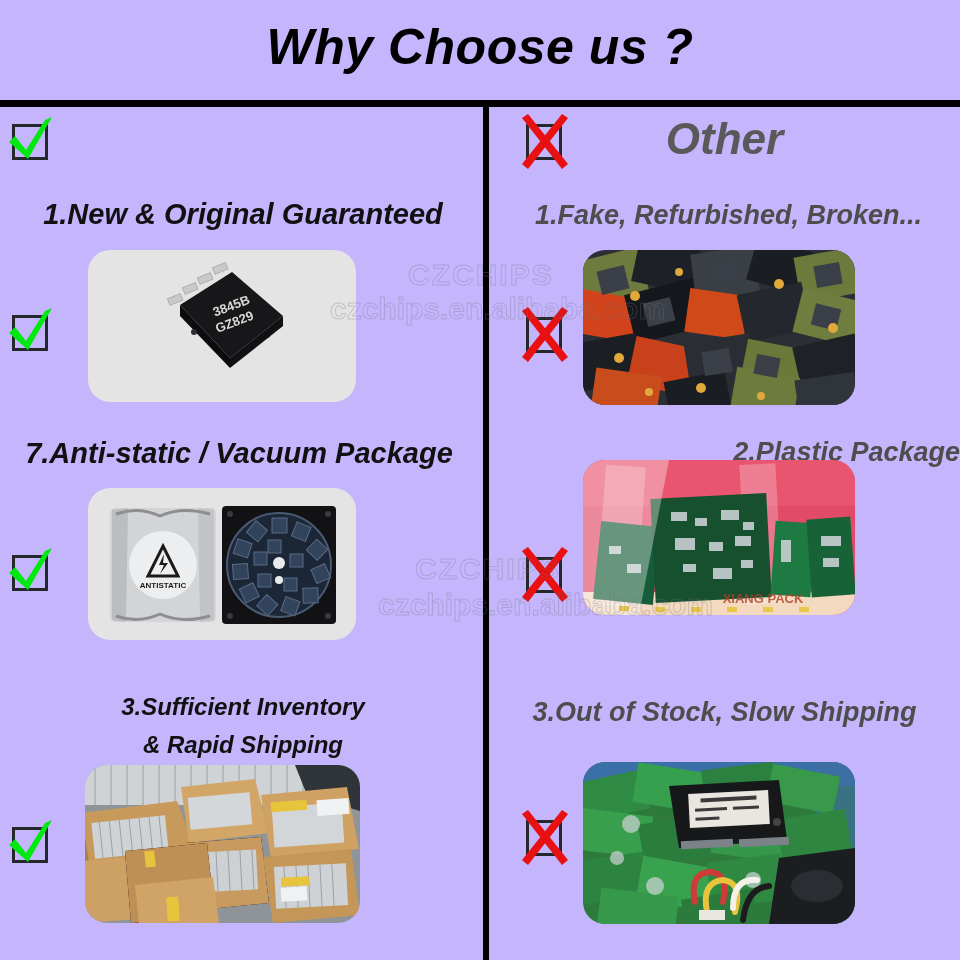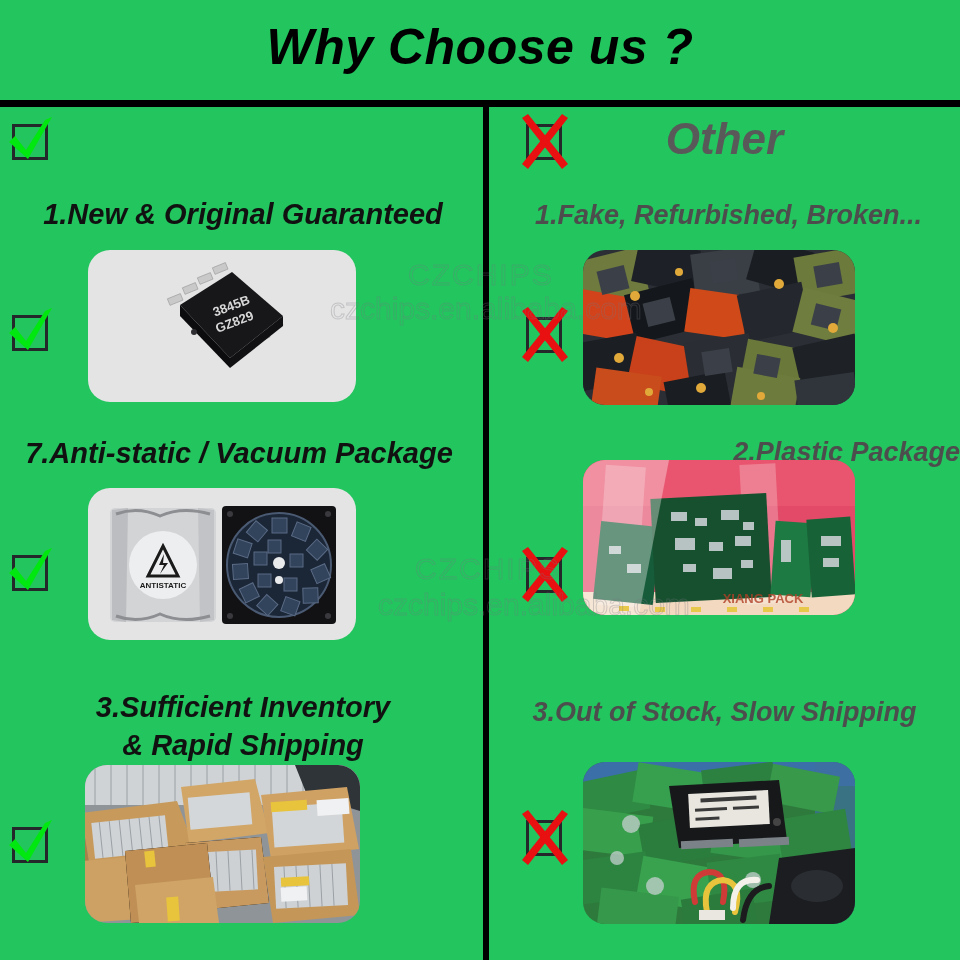--- a/index.html
+++ b/index.html
@@ -4,21 +4,21 @@
 <style>
   html, body {
     margin: 0;
     padding: 0;
     background: #ffffff;
   }
   #page {
     position: relative;
     width: 960px;
     height: 960px;
-    background: #22c55e;
+    background: #c4b5fd;
     overflow: hidden;
     font-family: "Liberation Sans", sans-serif;
   }
 
   
   .title {
     position: absolute;
     left: 0;
     top: 18px;
     width: 960px;
@@ -68,21 +68,21 @@
     position: absolute;
     font-weight: bold;
     font-style: italic;
     white-space: nowrap;
   }
   .item-label.pos  { color: #111111; }
   .item-label.neg  { color: #4d4d4d; }
 
   .lbl-l1 { left: 8px;  top: 198px; width: 470px; text-align: center; font-size: 29px; }
   .lbl-l2 { left: 0px;  top: 437px; width: 478px; text-align: center; font-size: 29px; }
-  .lbl-l3 { left: 8px;  top: 688px; width: 470px; text-align: center; font-size: 29px; line-height: 38px; white-space: normal; }
+  .lbl-l3 { left: 8px;  top: 688px; width: 470px; text-align: center; font-size: 24px; line-height: 38px; white-space: normal; }
 
   .lbl-r1 { left: 497px; top: 200px; width: 463px; text-align: center; font-size: 27px; }
   .lbl-r2 { left: 489px; top: 437px; width: 471px; text-align: right; font-size: 27px; }
   .lbl-r3 { left: 489px; top: 697px; width: 471px; text-align: center; font-size: 27px; }
 
   
   .mark {
     position: absolute;
     width: 58px;
     height: 58px;
@@ -130,21 +130,21 @@
   .ph-2l { left: 108px; top: 500px; width: 230px; height: 130px; border-radius: 6px; }
   .ph-3l { left: 85px;  top: 765px; width: 275px; height: 158px; }
   .ph-1r { left: 583px; top: 250px; width: 272px; height: 155px; }
   .ph-2r { left: 583px; top: 460px; width: 272px; height: 155px; }
   .ph-3r { left: 583px; top: 762px; width: 272px; height: 162px; }
 
   
   .wm {
     position: absolute;
     color: transparent;
-    font-weight: normal;
+    font-weight: bold;
     white-space: nowrap;
     -webkit-text-stroke: 1px rgba(120,120,130,0.30);
     letter-spacing: 2px;
     pointer-events: none;
   }
   .wm-a1 { left: 408px; top: 258px; font-size: 30px; }
   .wm-a2 { left: 330px; top: 292px; font-size: 30px; letter-spacing: 0px; }
   .wm-b1 { left: 415px; top: 552px; font-size: 30px; }
   .wm-b2 { left: 378px; top: 588px; font-size: 30px; letter-spacing: 0px; }
 

